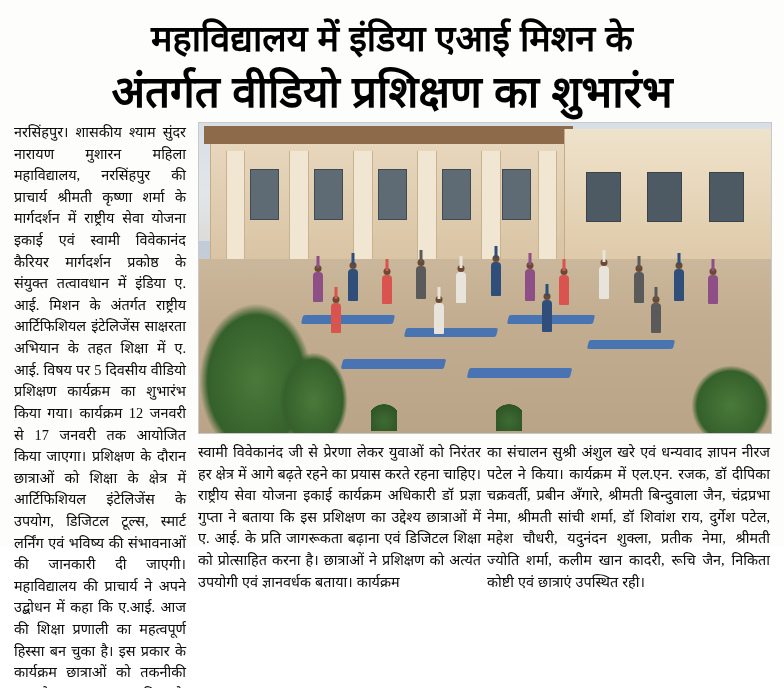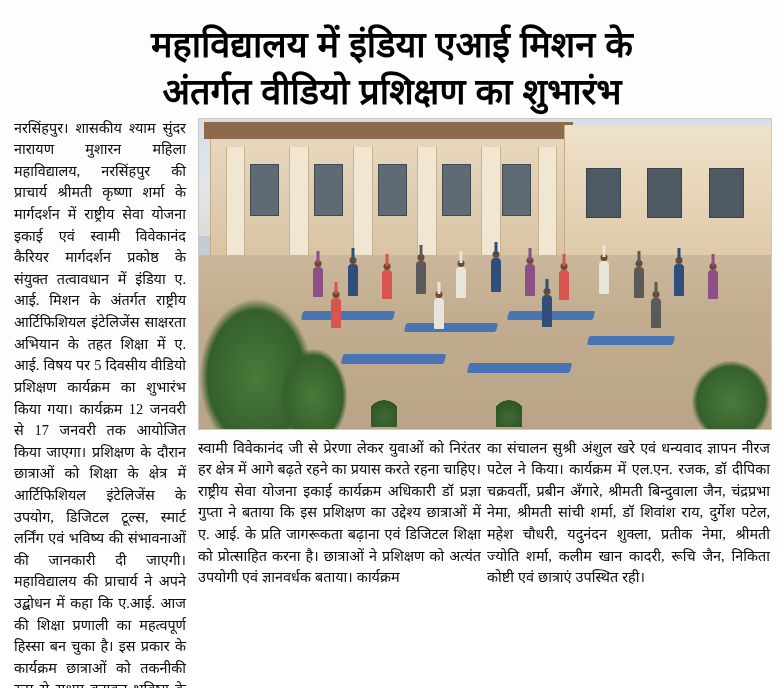--- a/index.html
+++ b/index.html
@@ -12,40 +12,40 @@
     height: 688px;
     font-family: "Liberation Sans", sans-serif;
     overflow: hidden;
   }
   .page {
     position: relative;
     width: 784px;
     height: 547px;
     background: #fdfdfb;
     box-sizing: border-box;
-    padding: 18px 14px 6px 14px;
+    padding: 12px 14px 6px 14px;
   }
 
   
   .headline {
     text-align: center;
     color: #000;
     font-family: "Liberation Sans", sans-serif;
     font-weight: bold;
     letter-spacing: 0px;
     line-height: 1.30;
     padding: 4px 0 2px 0;
   }
   .headline .line {
     display: block;
     font-size: 37px;
     white-space: nowrap;
   }
   .headline .line1 { font-size: 36px; }
-  .headline .line2 { font-size: 36px; }
+  .headline .line2 { font-size: 44px; }
 
   
   .body-wrap {
     display: flex;
     gap: 10px;
     align-items: flex-start;
   }
 
   .col {
     width: 172px;

